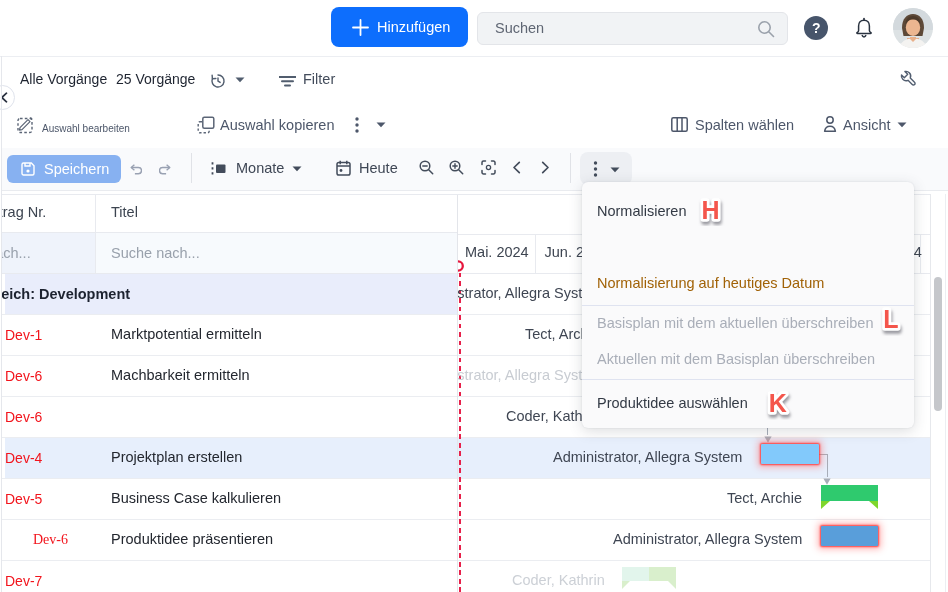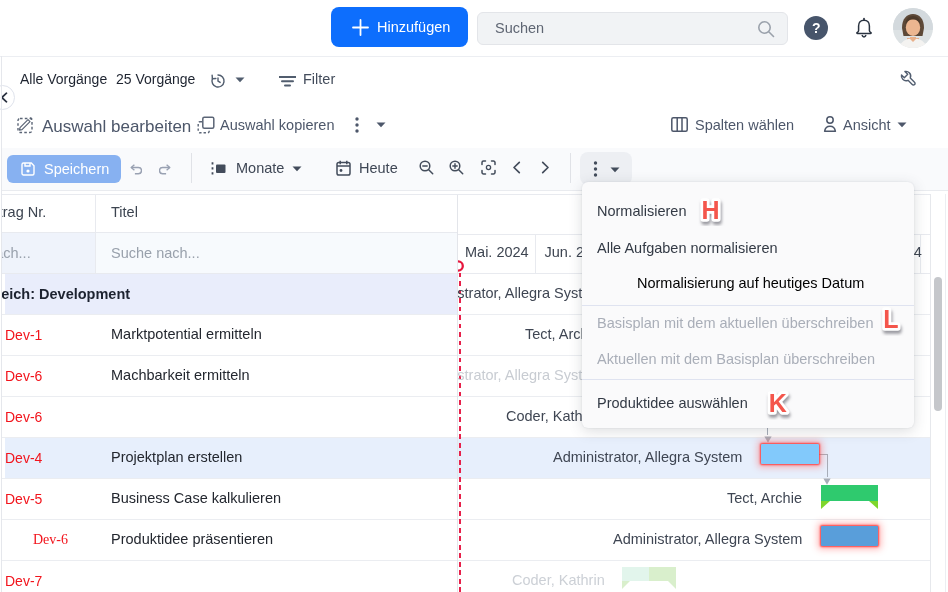--- a/index.html
+++ b/index.html
@@ -82,21 +82,21 @@
     <path d="M6.5 1.2L1.8 5.5l4.7 4.3" fill="none" stroke="#2a3140" stroke-width="1.7" stroke-linecap="round" stroke-linejoin="round"></path>
   </svg>
 
 <div class="i" style="left:1px;top:56px;width:1px;height:536px;background:#e5e7ec;"></div>
 
 <svg class="i" style="left:17px;top:116px" width="18" height="18" viewBox="0 0 18 18">
 <rect x="1" y="2.5" width="14" height="14" rx="2" fill="none" stroke="#5b6576" stroke-width="1.4" stroke-dasharray="2.6 2.2"></rect>
 <path d="M5 13.6l-2.5.5.5-2.5 8-8 2 2z" fill="#fff" stroke="#5b6576" stroke-width="1.2" stroke-linejoin="round"></path>
 <path d="M12.6 2l2 2 1-1.3-1.7-1.7z" fill="#5b6576"></path>
 </svg>
-<div class="t" style="left:42px;top:118px;font-size:17px;color:#4d576a;">Auswahl bearbeiten</div>
+<div class="t" style="left:42px;top:124px;font-size:10px;color:#4d576a;">Auswahl bearbeiten</div>
 <svg class="i" style="left:197px;top:116px" width="18" height="18" viewBox="0 0 18 18">
 <rect x="1.2" y="5.8" width="11" height="11" rx="1.5" fill="none" stroke="#5b6576" stroke-width="1.4" stroke-dasharray="2.4 2"></rect>
 <rect x="5.8" y="1.2" width="11" height="11" rx="1.5" fill="#fff" stroke="#5b6576" stroke-width="1.5"></rect>
 </svg>
 <div class="t" style="left:220px;top:118px;font-size:14.5px;color:#4d576a;">Auswahl kopieren</div>
 <svg class="i" style="left:355px;top:117px" width="4" height="16" viewBox="0 0 4 16">
     <circle cx="2" cy="2" r="1.7" fill="#4d576a"></circle>
     <circle cx="2" cy="8" r="1.7" fill="#4d576a"></circle>
     <circle cx="2" cy="14" r="1.7" fill="#4d576a"></circle>
   </svg>
@@ -282,22 +282,21 @@
     <rect x="27" y="0" width="27" height="14" fill="#d9efcc"></rect>
   </svg>
 </div>
 
 <div class="i" style="left:930px;top:194px;width:18px;height:398px;background:#fff;border-left:1px solid #e6e8ec;box-sizing:border-box;"></div>
 <div class="i" style="left:934px;top:277px;width:8px;height:134px;background:#c5c7cb;border-radius:4px;"></div>
 <div class="i" style="left:945px;top:194px;width:1px;height:398px;background:#eceef2;"></div>
 
 <div class="i" style="left:582px;top:182px;width:332px;height:246px;background:#fafafb;border-radius:6px;box-shadow:0 3px 14px rgba(60,64,80,0.18),0 0 2px rgba(60,64,80,0.12);">
   <div class="t" style="left:15px;top:22px;font-size:14.5px;color:#333a45;">Normalisieren</div>
-  <div class="t" style="left:15px;top:59px;font-size:14.5px;color:#333a45;">Alle Aufgaben normalisieren</div>
-  <div class="t" style="left:15px;top:94px;font-size:14.5px;color:#000000;margin-left:40px;">Normalisierung auf heutiges Datum</div>
+  <div class="t" style="left:15px;top:94px;font-size:14.5px;color:#a16207;">Normalisierung auf heutiges Datum</div>
   <div class="i" style="left:0;top:123px;width:332px;height:1px;background:#dfe3f0;"></div>
   <div class="t" style="left:15px;top:134px;font-size:14.5px;color:#a9aeb8;">Basisplan mit dem aktuellen überschreiben</div>
   <div class="t" style="left:15px;top:170px;font-size:14.5px;color:#a9aeb8;text-align:center;">Aktuellen mit dem Basisplan überschreiben</div>
   <div class="i" style="left:0;top:197px;width:332px;height:1px;background:#dfe3f0;"></div>
   <div class="t" style="left:15px;top:214px;font-size:14.5px;color:#333a45;">Produktidee auswählen</div>
 
   <svg class="i" style="left:106px;top:2px" width="42" height="42" viewBox="0 0 42 42">
       <text x="22.5" y="34.7" text-anchor="middle" font-family="Liberation Sans, sans-serif" font-size="25" font-weight="bold" fill="#f4564c" stroke="#fff" stroke-width="5.5" stroke-linejoin="round" paint-order="stroke" style="filter:drop-shadow(1px 3px 1.6px rgba(60,60,72,0.5))">H</text>
     </svg>
   <svg class="i" style="left:287px;top:112px" width="42" height="42" viewBox="0 0 42 42">

